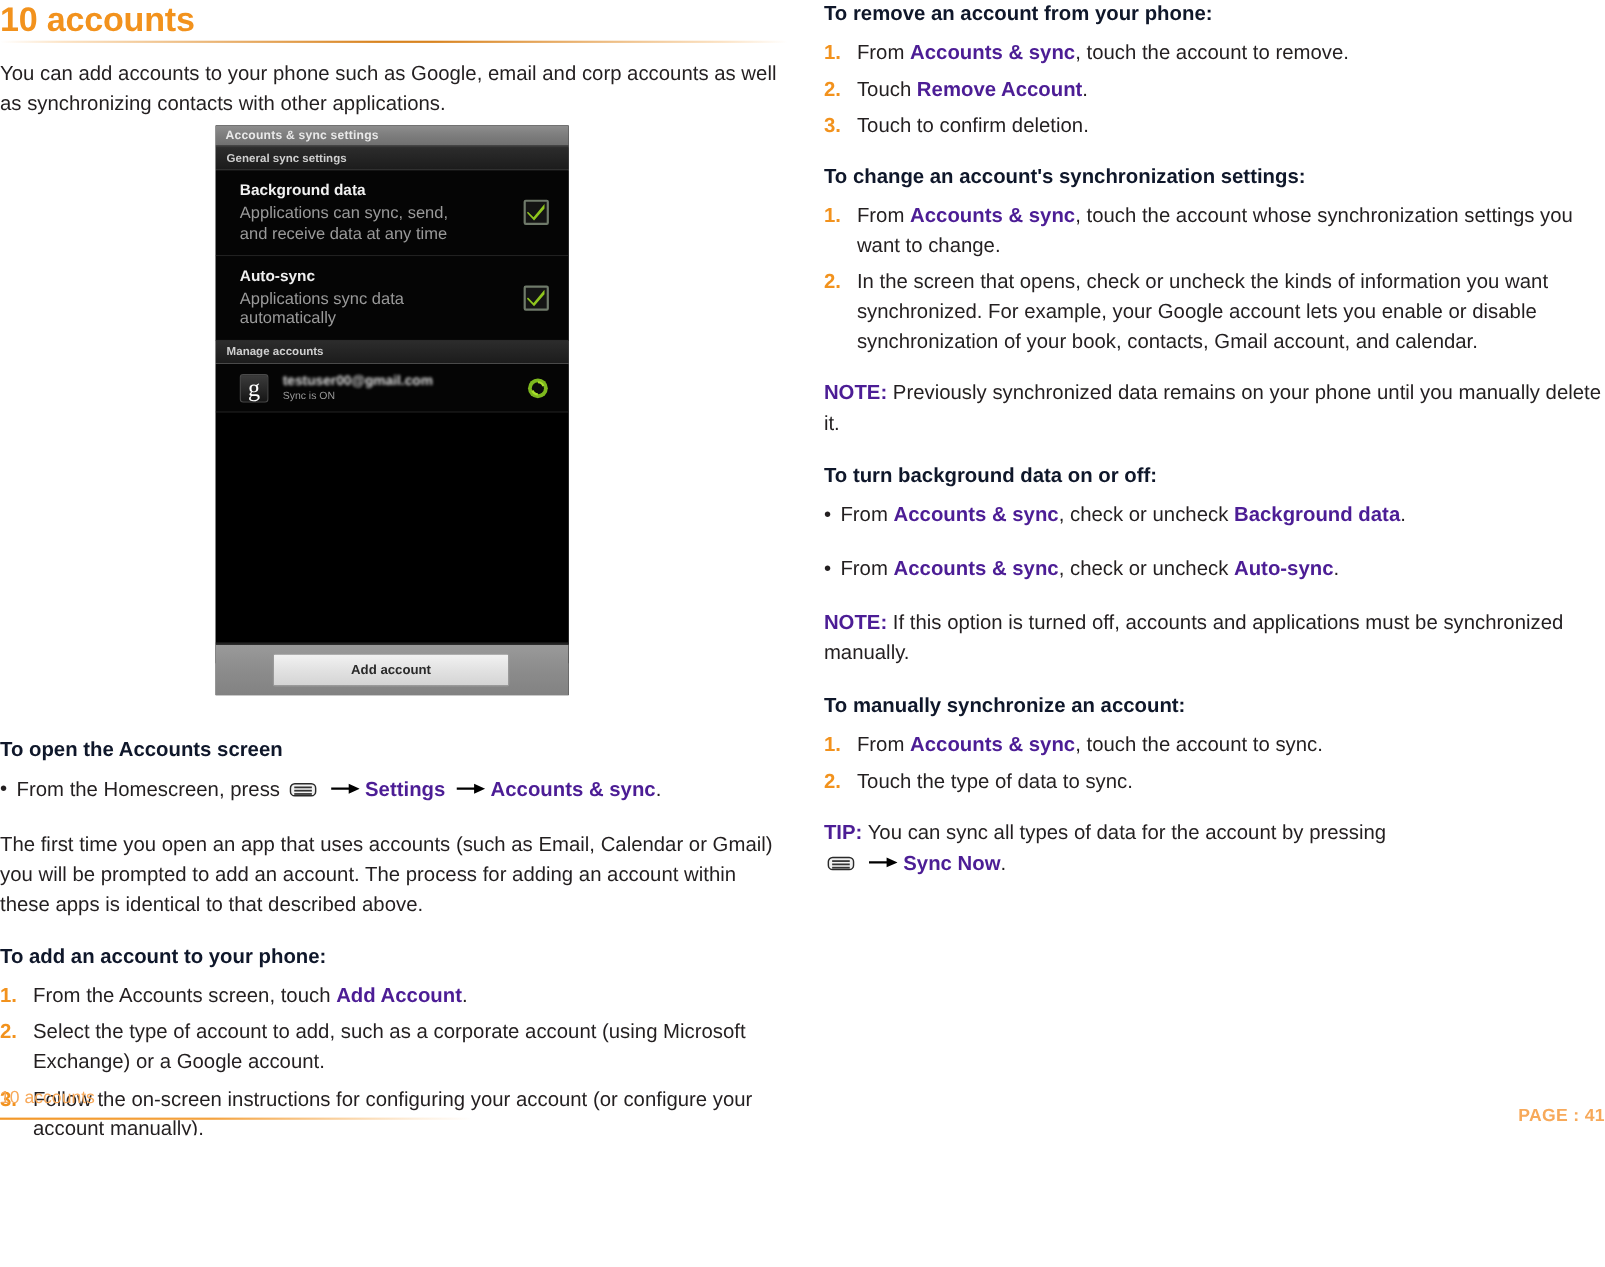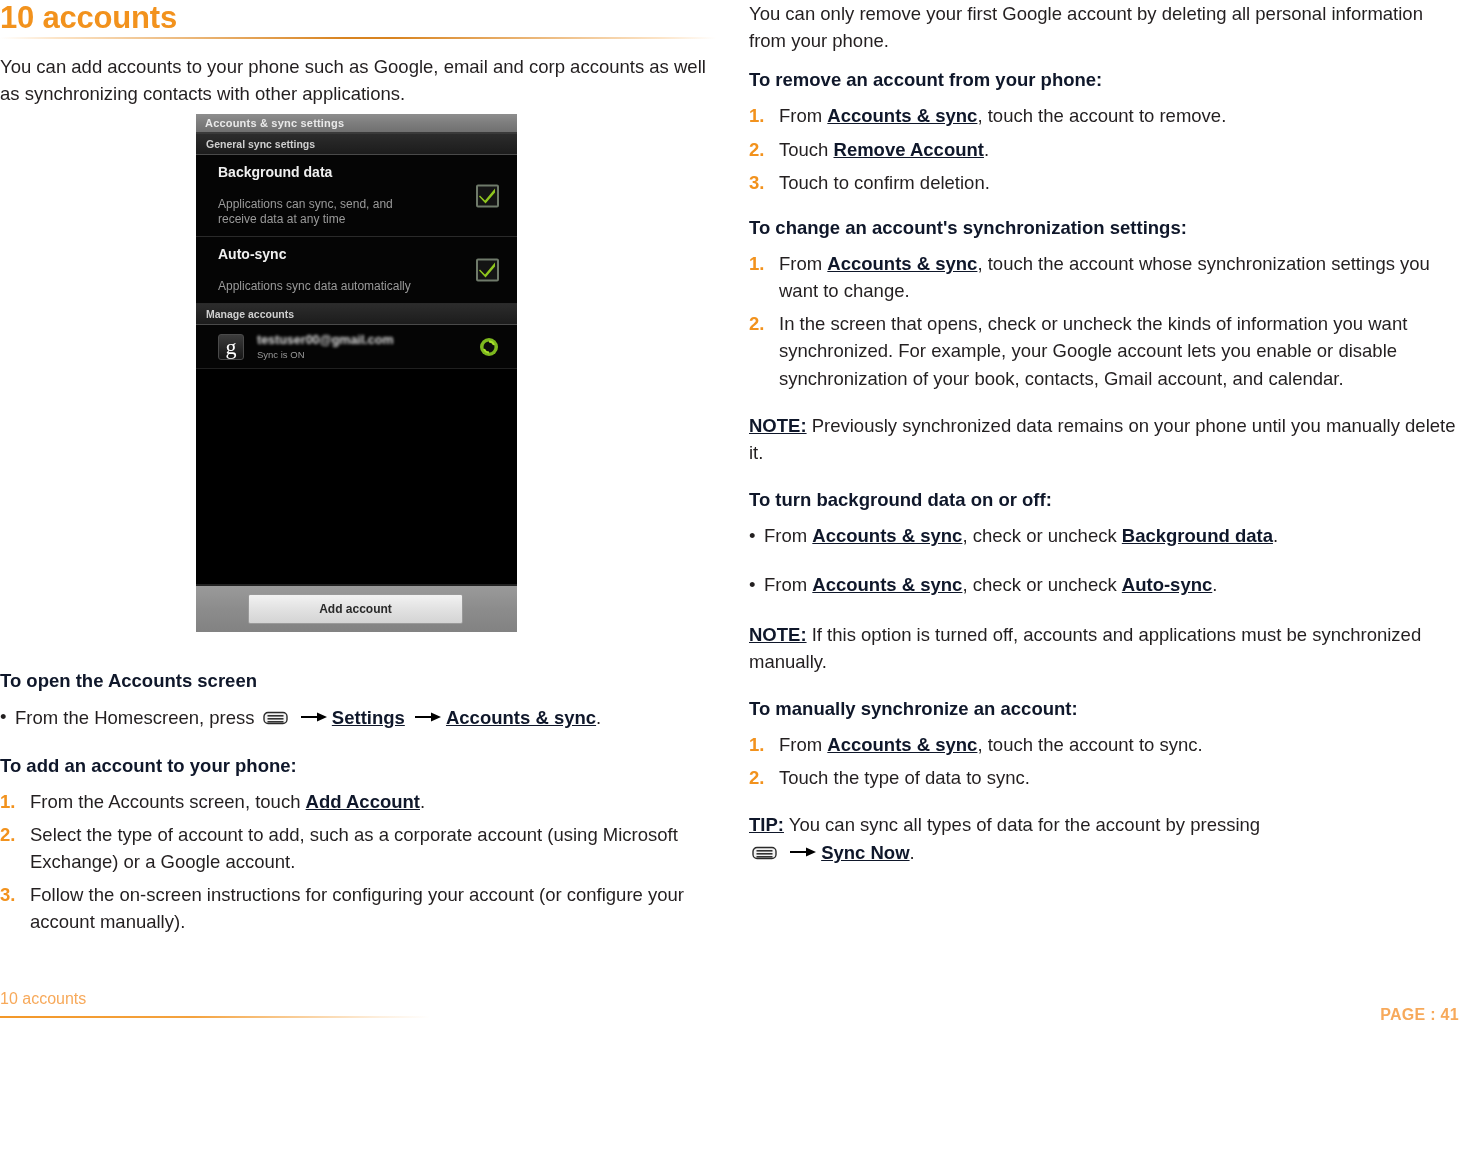--- a/index.html
+++ b/index.html
@@ -51,21 +51,21 @@
     margin-bottom: 14px;
   }
 
   
   p.body {
     font-size: 18.5px;
     line-height: 1.47;
     margin: 0 0 22px 0;
   }
   p.body.tight { margin-bottom: 14px; }
-  .hl-b { color: #0f172a; font-weight: bold; text-decoration: underline; }
+  .hl-b { color: #4c1d95; font-weight: bold; }
 
   h3.sub {
     font-size: 18.5px;
     font-weight: bold;
     color: #0f172a;
     margin: 0 0 9px 0;
     line-height: 1.35;
   }
 
   
@@ -169,24 +169,24 @@
     border-bottom: 1px solid #2a2a2a;
     padding: 9px 58px 9px 22px;
   }
   .row .r-title {
     font-size: 14px;
     font-weight: bold;
     color: #f0f0f0;
     line-height: 1.15;
   }
   .row .r-sub {
-    font-size: 12px;
+    font-size: 15px;
     color: #9a9a9a;
     line-height: 1.25;
-    margin-top: 17px;
+    margin-top: 5px;
     max-width: 210px;
   }
   .chk {
     position: absolute;
     right: 18px; top: 50%;
     transform: translateY(-50%);
     width: 23px; height: 23px;
     background: #141414;
     border: 2px solid #6f7a6a;
     border-radius: 2px;
@@ -318,20 +318,21 @@
           </svg>
         </span><span class="hl-b">Settings</span>
         <span class="arrow-ico">
           <svg viewBox="0 0 26 12" width="26" height="12">
             <path d="M0 5 L16 5 L16 1.5 L26 6 L16 10.5 L16 7 L0 7 Z" fill="#000"></path>
           </svg>
         </span><span class="hl-b">Accounts &amp; sync</span><span>.</span>
       </li>
     </ul>
 
+    <p class="body">The first time you open an app that uses accounts (such as Email, Calendar or Gmail) you will be prompted to add an account. The process for adding an account within these apps is identical to that described above.</p>
 
     <h3 class="sub">To add an account to your phone:</h3>
     <ol class="steps">
       <li>
         <span class="num">1.</span><span>From the Accounts screen, touch </span><span class="hl-b">Add Account</span><span>.</span>
       </li>
       <li>
         <span class="num">2.</span><span>Select the type of account to add, such as a corporate account (using Microsoft Exchange) or a Google account.</span>
       </li>
       <li>
@@ -394,21 +395,20 @@
       <div class="shot-filler" style="height:228px"></div>
 
       <div class="shot-bottom">
         <div class="add-btn">Add account</div>
       </div>
     </div>
   </div>
 
   <div class="col-right">
 
-    <p class="body tight">You can only remove your first Google account by deleting all personal information from your phone.</p>
 
     <h3 class="sub">To remove an account from your phone:</h3>
     <ol class="steps">
       <li>
         <span class="num">1.</span><span>From </span><span class="hl-b">Accounts &amp; sync</span><span>, touch the account to remove.</span>
       </li>
       <li>
         <span class="num">2.</span><span>Touch </span><span class="hl-b">Remove Account</span><span>.</span>
       </li>
       <li>

